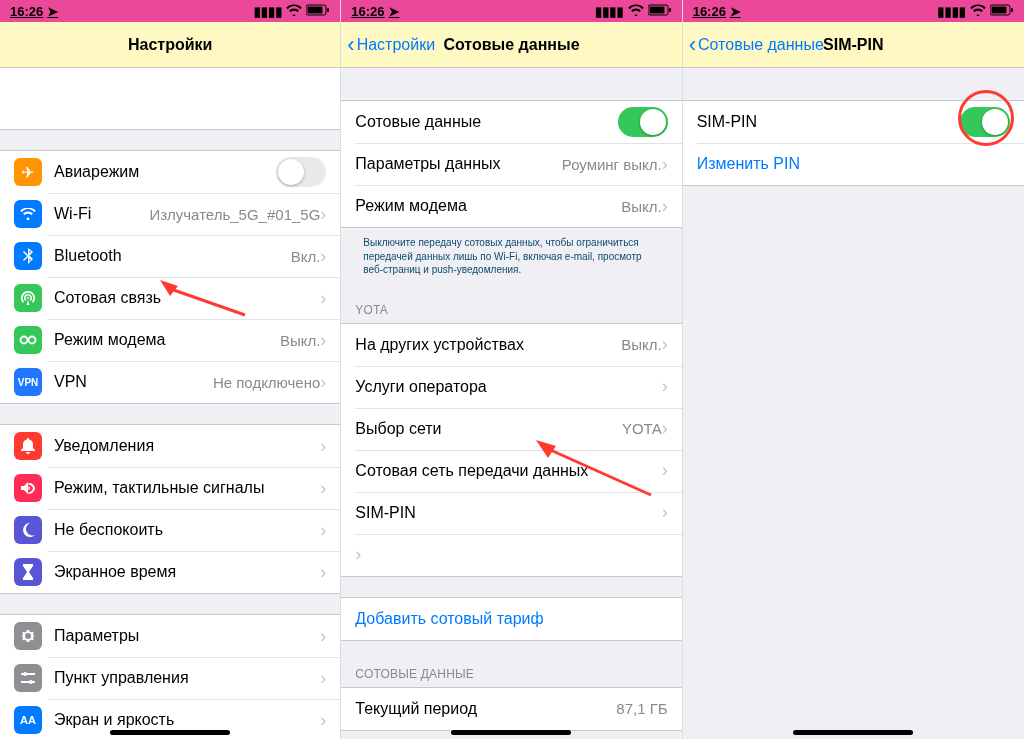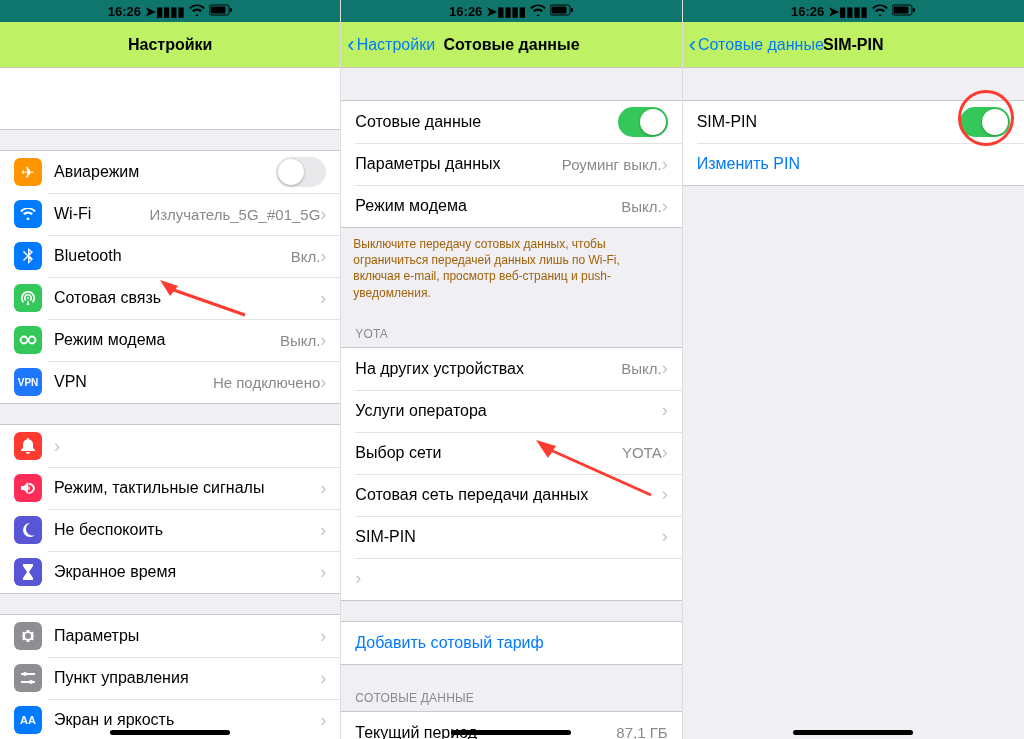--- a/index.html
+++ b/index.html
@@ -26,36 +26,37 @@
     flex-direction: column;
     overflow: hidden;
   }
   .pane:last-child { border-right: none; }
 
   
   .statusbar {
     height: 22px;
     display: flex;
     align-items: center;
-    justify-content: center;
+    justify-content: space-between;
     padding: 0 10px;
     font-size: 13px;
     font-weight: 600;
-    background: #0f766e;
+    background: #ec4899;
+    text-decoration: underline;
   }
   .sb-left { display:flex; align-items:center; gap:4px; }
   .sb-right { display:flex; align-items:center; gap:4px; }
 
   
   .navhead {
     height: 46px;
     display: flex;
     align-items: center;
     justify-content: center;
-    background: #bef264;
+    background: #fef9c3;
     border-bottom: 1px solid #c7c7cc;
     position: relative;
     font-size: 16px;
   }
   .nav-title { font-weight: 600; }
   .nav-back {
     position: absolute;
     left: 6px;
     top: 0;
     height: 100%;
@@ -125,23 +126,23 @@
     color: #fff;
     font-size: 16px;
     flex-shrink: 0;
   }
   .label { flex: 1; font-size: 16px; }
   .detail { color: #8a8a8e; font-size: 15px; margin-right: 0; }
   .chevron { color: #c4c4c7; font-size: 18px; }
   .link-row { color:#007aff; }
 
   .footnote {
-    font-size: 12px;
-    color: #a16207;
-    padding: 8px 12px 0;
+    font-size: 10px;
+    color: #0c4a6e;
+    padding: 8px 22px 0;
     line-height: 1.35;
   }
 
   
   .toggle {
     width: 50px;
     height: 30px;
     border-radius: 15px;
     position: relative;
     flex-shrink: 0;
@@ -283,20 +284,21 @@
     </div>
 
     <div class="group">
       <div class="rows">
         <div class="row">
           <div class="icon bg-red">
             <svg width="14" height="16" viewBox="0 0 14 16">
                   <path d="M7 0a1 1 0 011 1v.6A5 5 0 0112 6.5V10l2 2v1H0v-1l2-2V6.5A5 5 0 016 1.6V1a1 1 0 011-1zm0 16a2 2 0 002-2H5a2 2 0 002 2z" fill="#fff"></path>
                 </svg>
           </div>
+          <div class="label">Уведомления</div>
           <div class="chevron">›</div>
         </div>
         <div class="row">
           <div class="icon bg-pink">
             <svg width="14" height="14" viewBox="0 0 14 14">
                   <path d="M0 5v4h3l4 4V1L3 5H0zm9 2a2.5 2.5 0 00-1.5-2.3v4.6A2.5 2.5 0 009 7zm-1.5-5v1.7A5 5 0 0112 7a5 5 0 01-4.5 4.3V13A6.5 6.5 0 0014 7 6.5 6.5 0 007.5 2z" fill="#fff"></path>
                 </svg>
           </div>
           <div class="label">Режим, тактильные сигналы</div>
           <div class="chevron">›</div>

